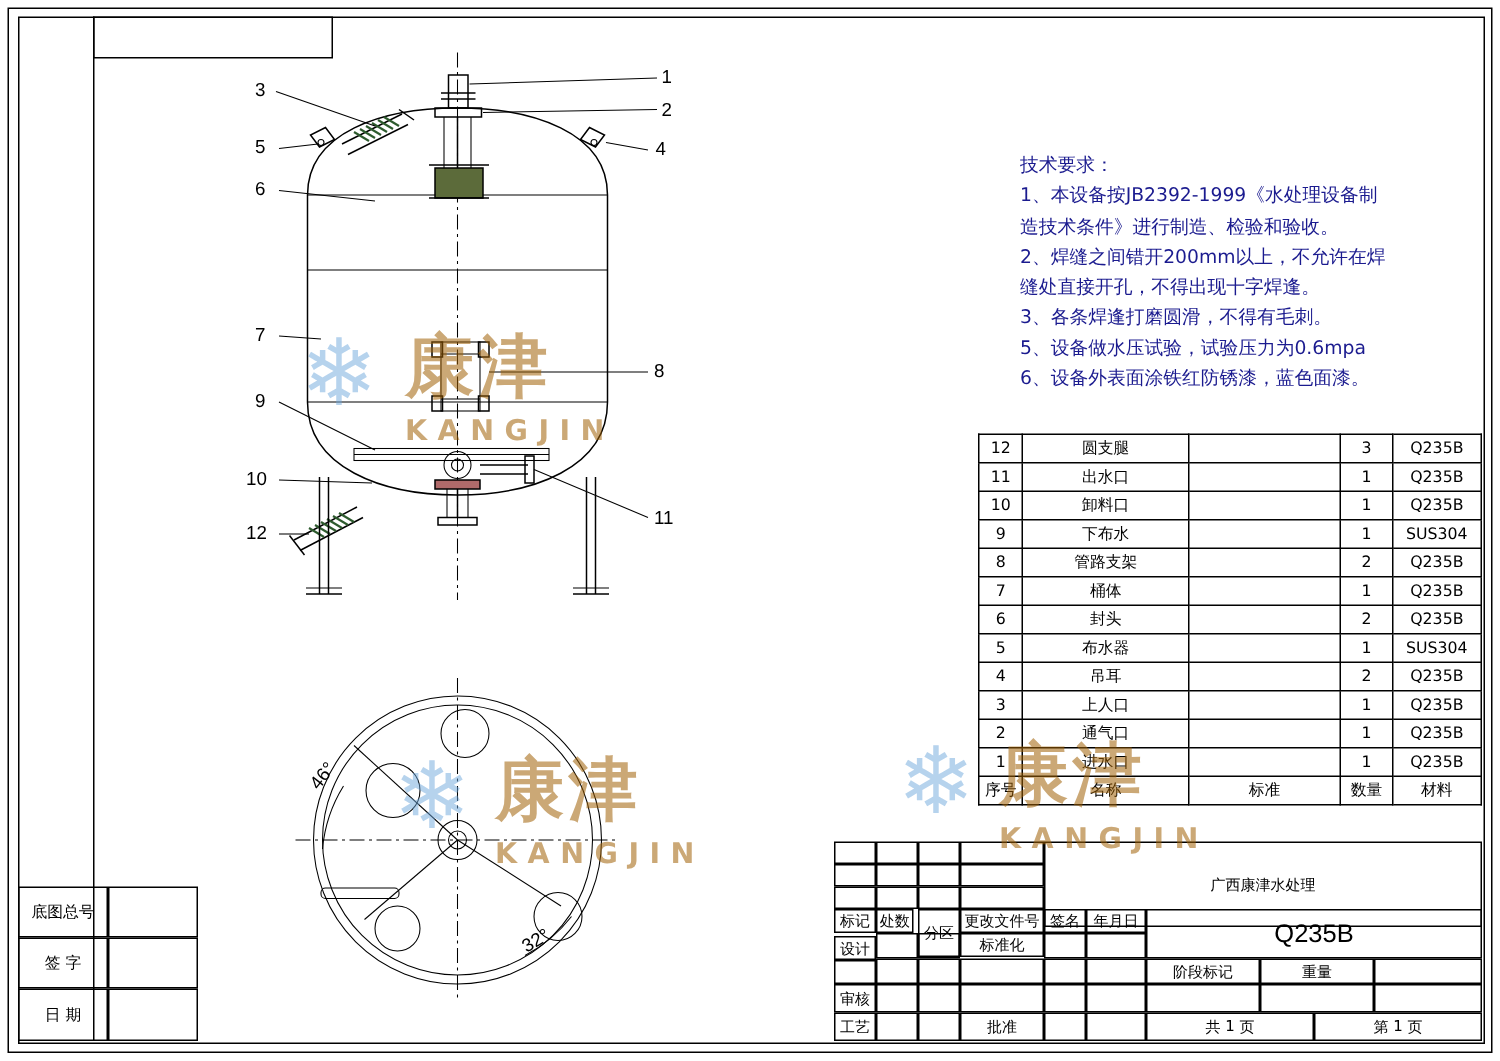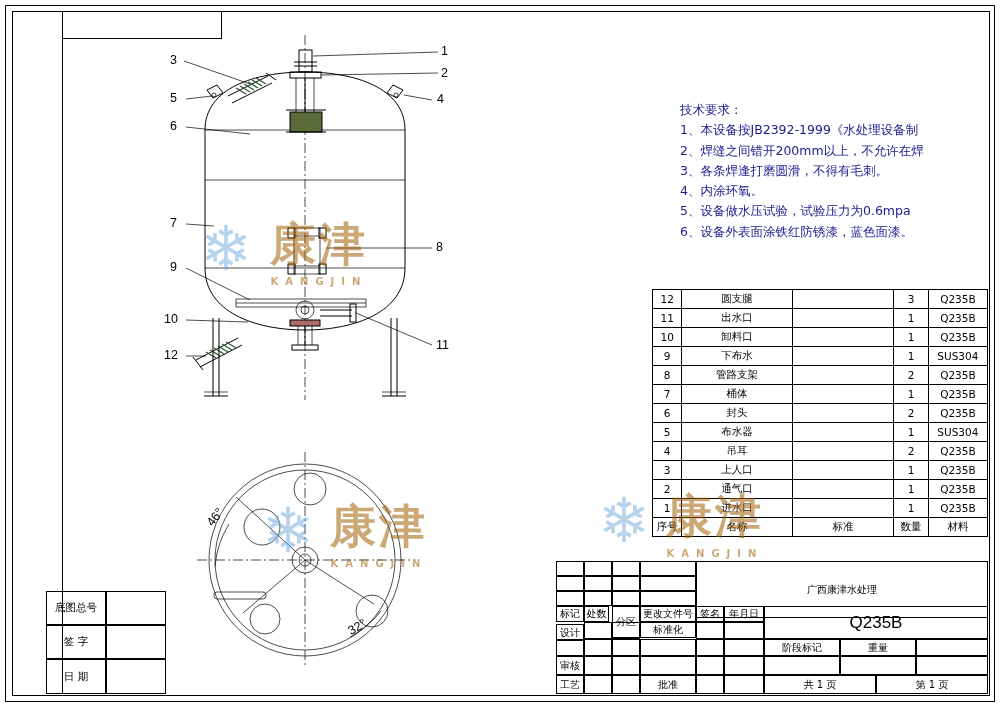--- a/index.html
+++ b/index.html
@@ -18,33 +18,33 @@
   #bom td{border:1px solid #000;height:18px;font-size:10.5px;text-align:center;padding:0;color:#000;}
   #bom td.no{width:30px;}
   #bom td.nm{width:120px;}
   #bom td.st{width:110px;}
   #bom td.qt{width:36px;}
   #bom td.mt{width:60px;}
   
   #title{position:absolute;left:556px;top:561px;width:432px;height:133px;}
   #title .cell{font-size:10px;display:flex;align-items:center;justify-content:center;text-align:center;}
   
-  #leftblock{position:absolute;left:12px;top:591px;width:120px;height:103px;margin-left:34px;}
+  #leftblock{position:absolute;left:12px;top:591px;width:120px;height:103px;}
   #leftblock .cell{font-size:10.5px;display:flex;align-items:center;justify-content:center;}
   
   svg{position:absolute;left:0;top:0;}
   .ln{stroke:#000;stroke-width:1;fill:none;}
   .thin{stroke:#000;stroke-width:0.7;fill:none;}
   .dash{stroke:#000;stroke-width:0.7;fill:none;stroke-dasharray:10 3 2 3;}
   .lead{stroke:#000;stroke-width:0.7;fill:none;}
   .num{font-size:12.5px;font-family:"Liberation Sans",sans-serif;}
   
   .wm{position:absolute;color:#a16207;opacity:.55;font-weight:bold;font-family:"DejaVu Sans","Liberation Sans",sans-serif;pointer-events:none;}
   .wm .cn{font-size:46px;letter-spacing:3px;}
-  .wm .en{font-size:10px;letter-spacing:7px;text-align:center;}
+  .wm .en{font-size:19px;letter-spacing:7px;text-align:center;}
   .wmflame{position:absolute;color:#6fa8dc;opacity:.5;font-size:62px;pointer-events:none;}
 </style>
 </head>
 <body>
 
 <div id="sheet">
 
   <div class="border-outer"></div>
   <div class="border-inner"></div>
 
@@ -184,23 +184,24 @@
   <div class="txt num" style="left:164px;top:312px;">10</div>
   <div class="txt num" style="left:436px;top:338px;">11</div>
   <div class="txt num" style="left:164px;top:348px;">12</div>
 
   <div class="txt num" style="left:206px;top:510px;transform:rotate(-52deg);">46°</div>
   <div class="txt num" style="left:348px;top:620px;transform:rotate(-30deg);">32°</div>
 
   <div id="tech" class="cjk">
     <div class="line">技术要求：</div>
     <div class="line">1、本设备按JB2392-1999《水处理设备制</div>
+    <div class="line">造技术条件》进行制造、检验和验收。</div>
     <div class="line">2、焊缝之间错开200mm以上，不允许在焊</div>
+    <div class="line">缝处直接开孔，不得出现十字焊逢。</div>
     <div class="line">3、各条焊逢打磨圆滑，不得有毛刺。</div>
-    <div class="line">4、内涂环氧。</div>
     <div class="line">5、设备做水压试验，试验压力为0.6mpa</div>
     <div class="line">6、设备外表面涂铁红防锈漆，蓝色面漆。</div>
   </div>
 
   <table id="bom" class="cjk">
     <tbody id="bom-body">
         <tr>
           <td class="no">12</td>
           <td class="nm">圆支腿</td>
           <td class="st"></td>

